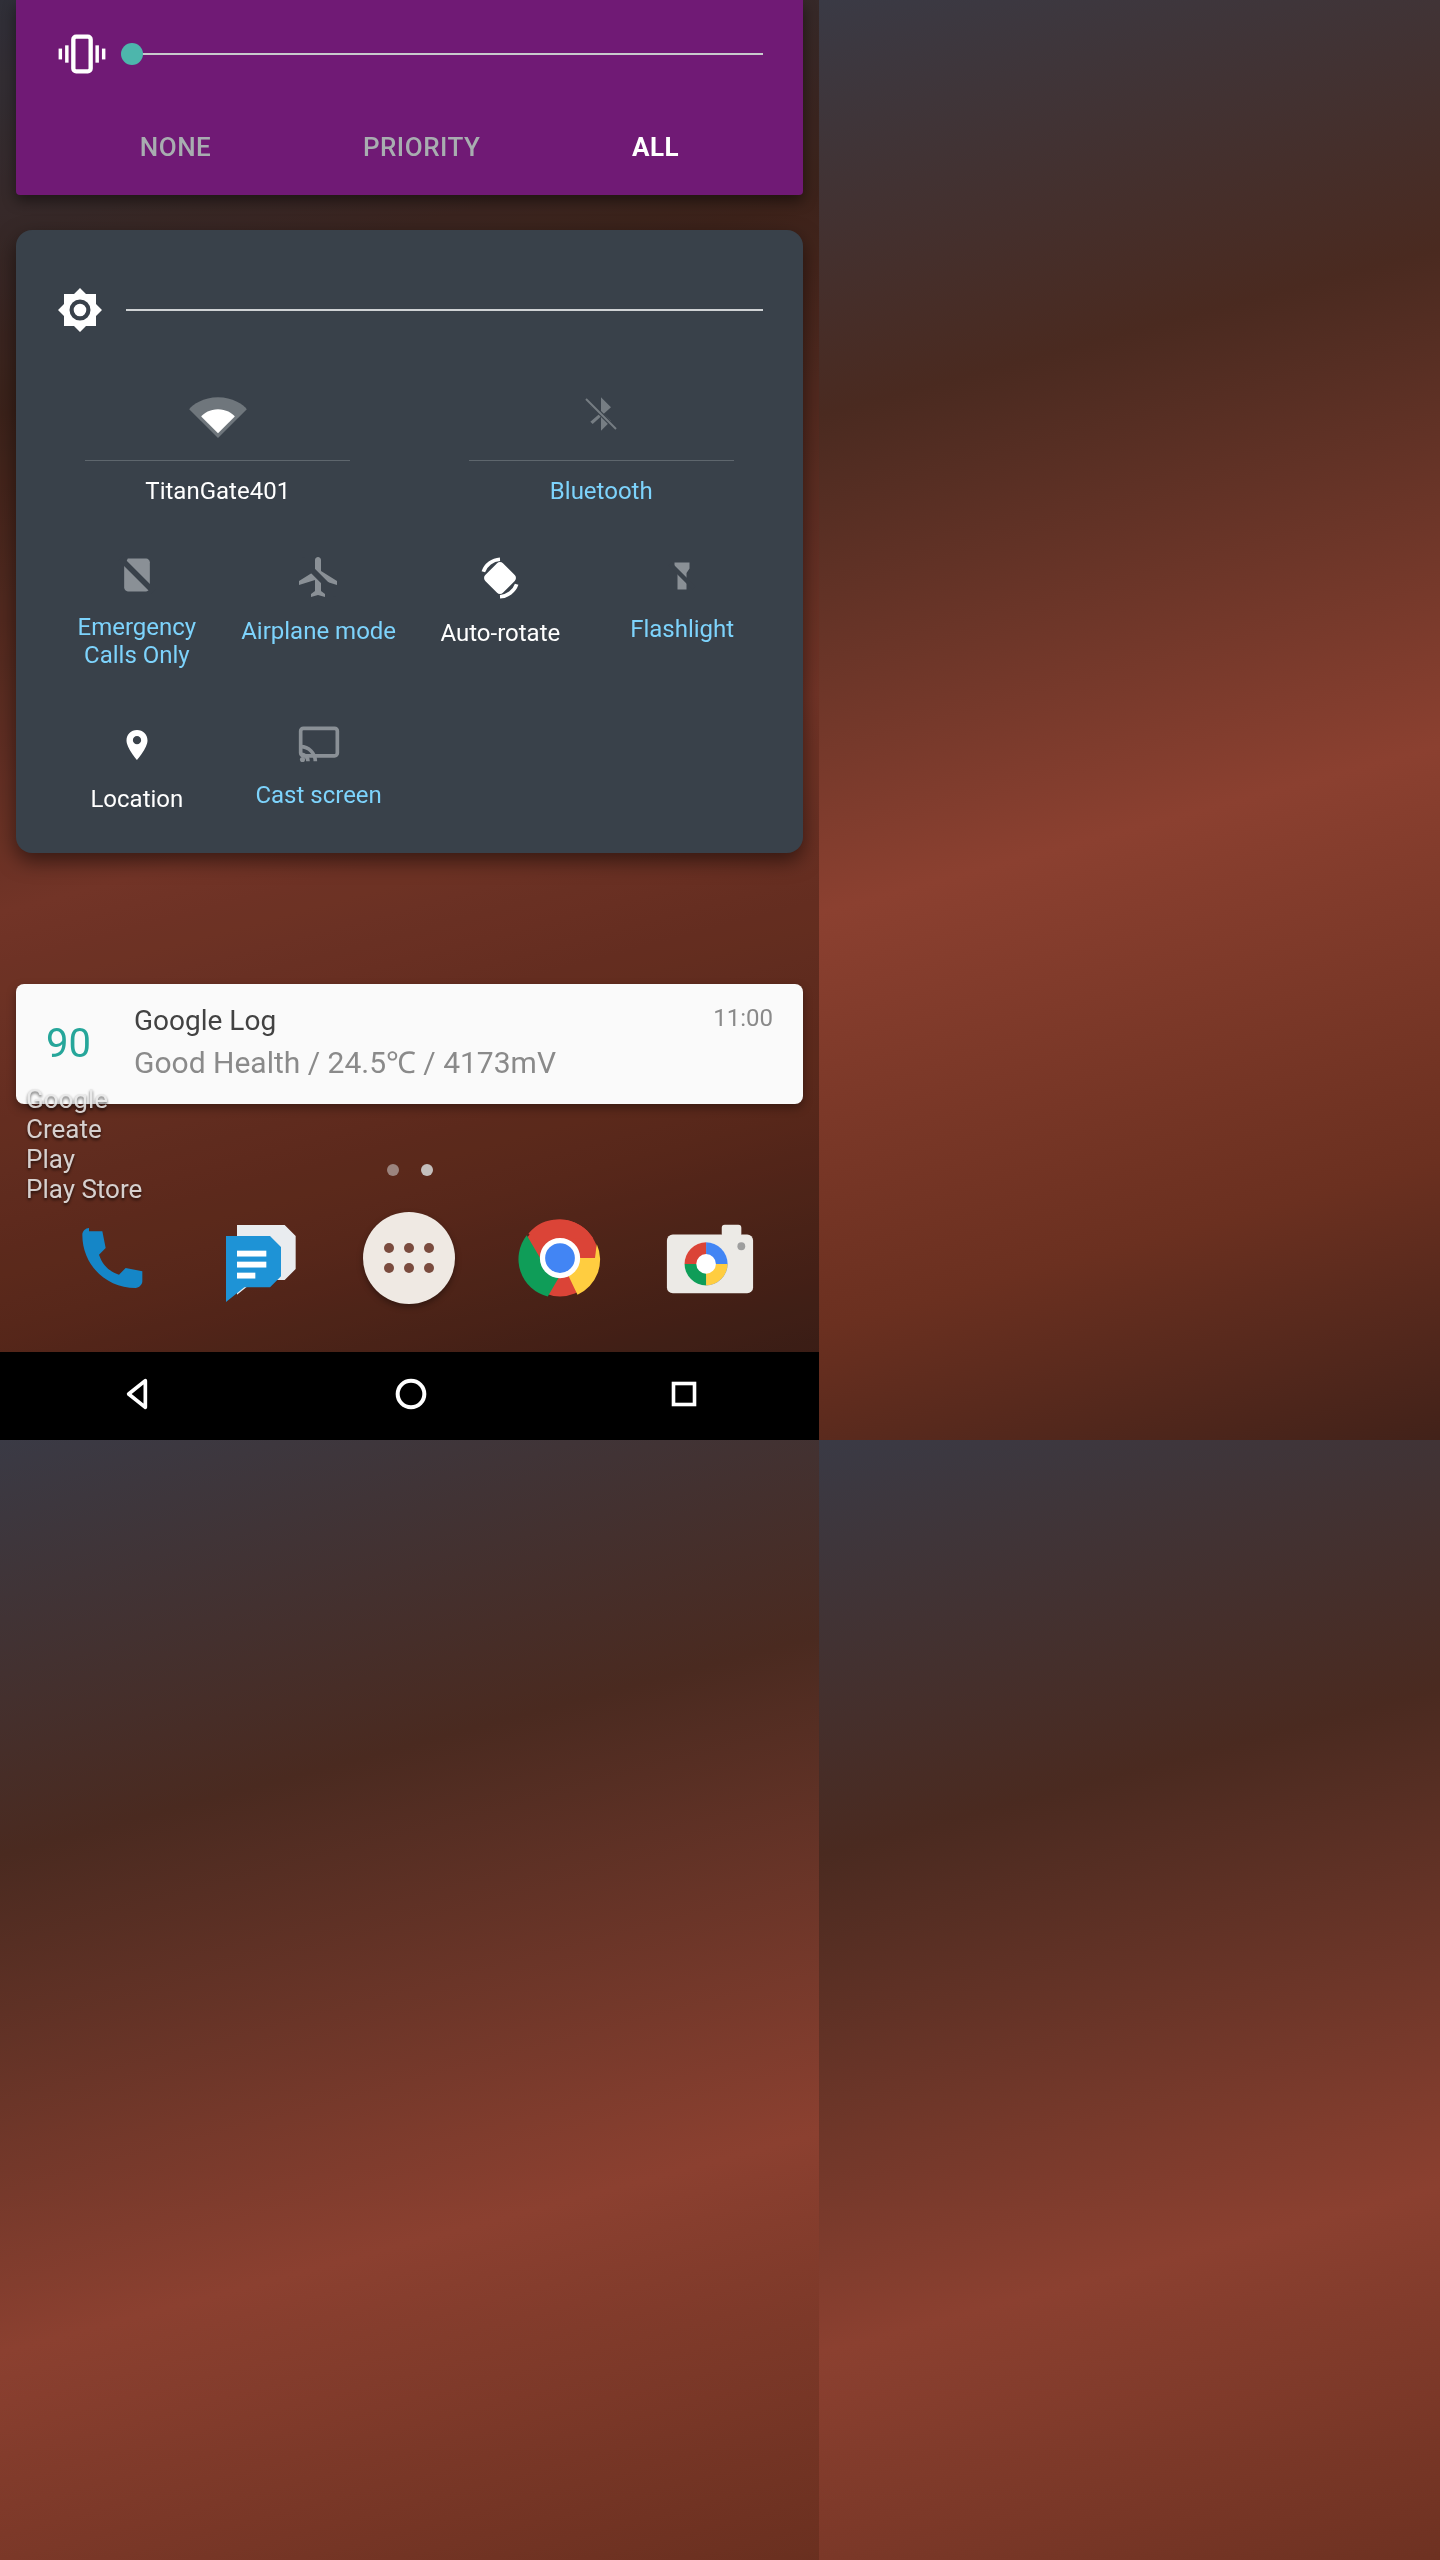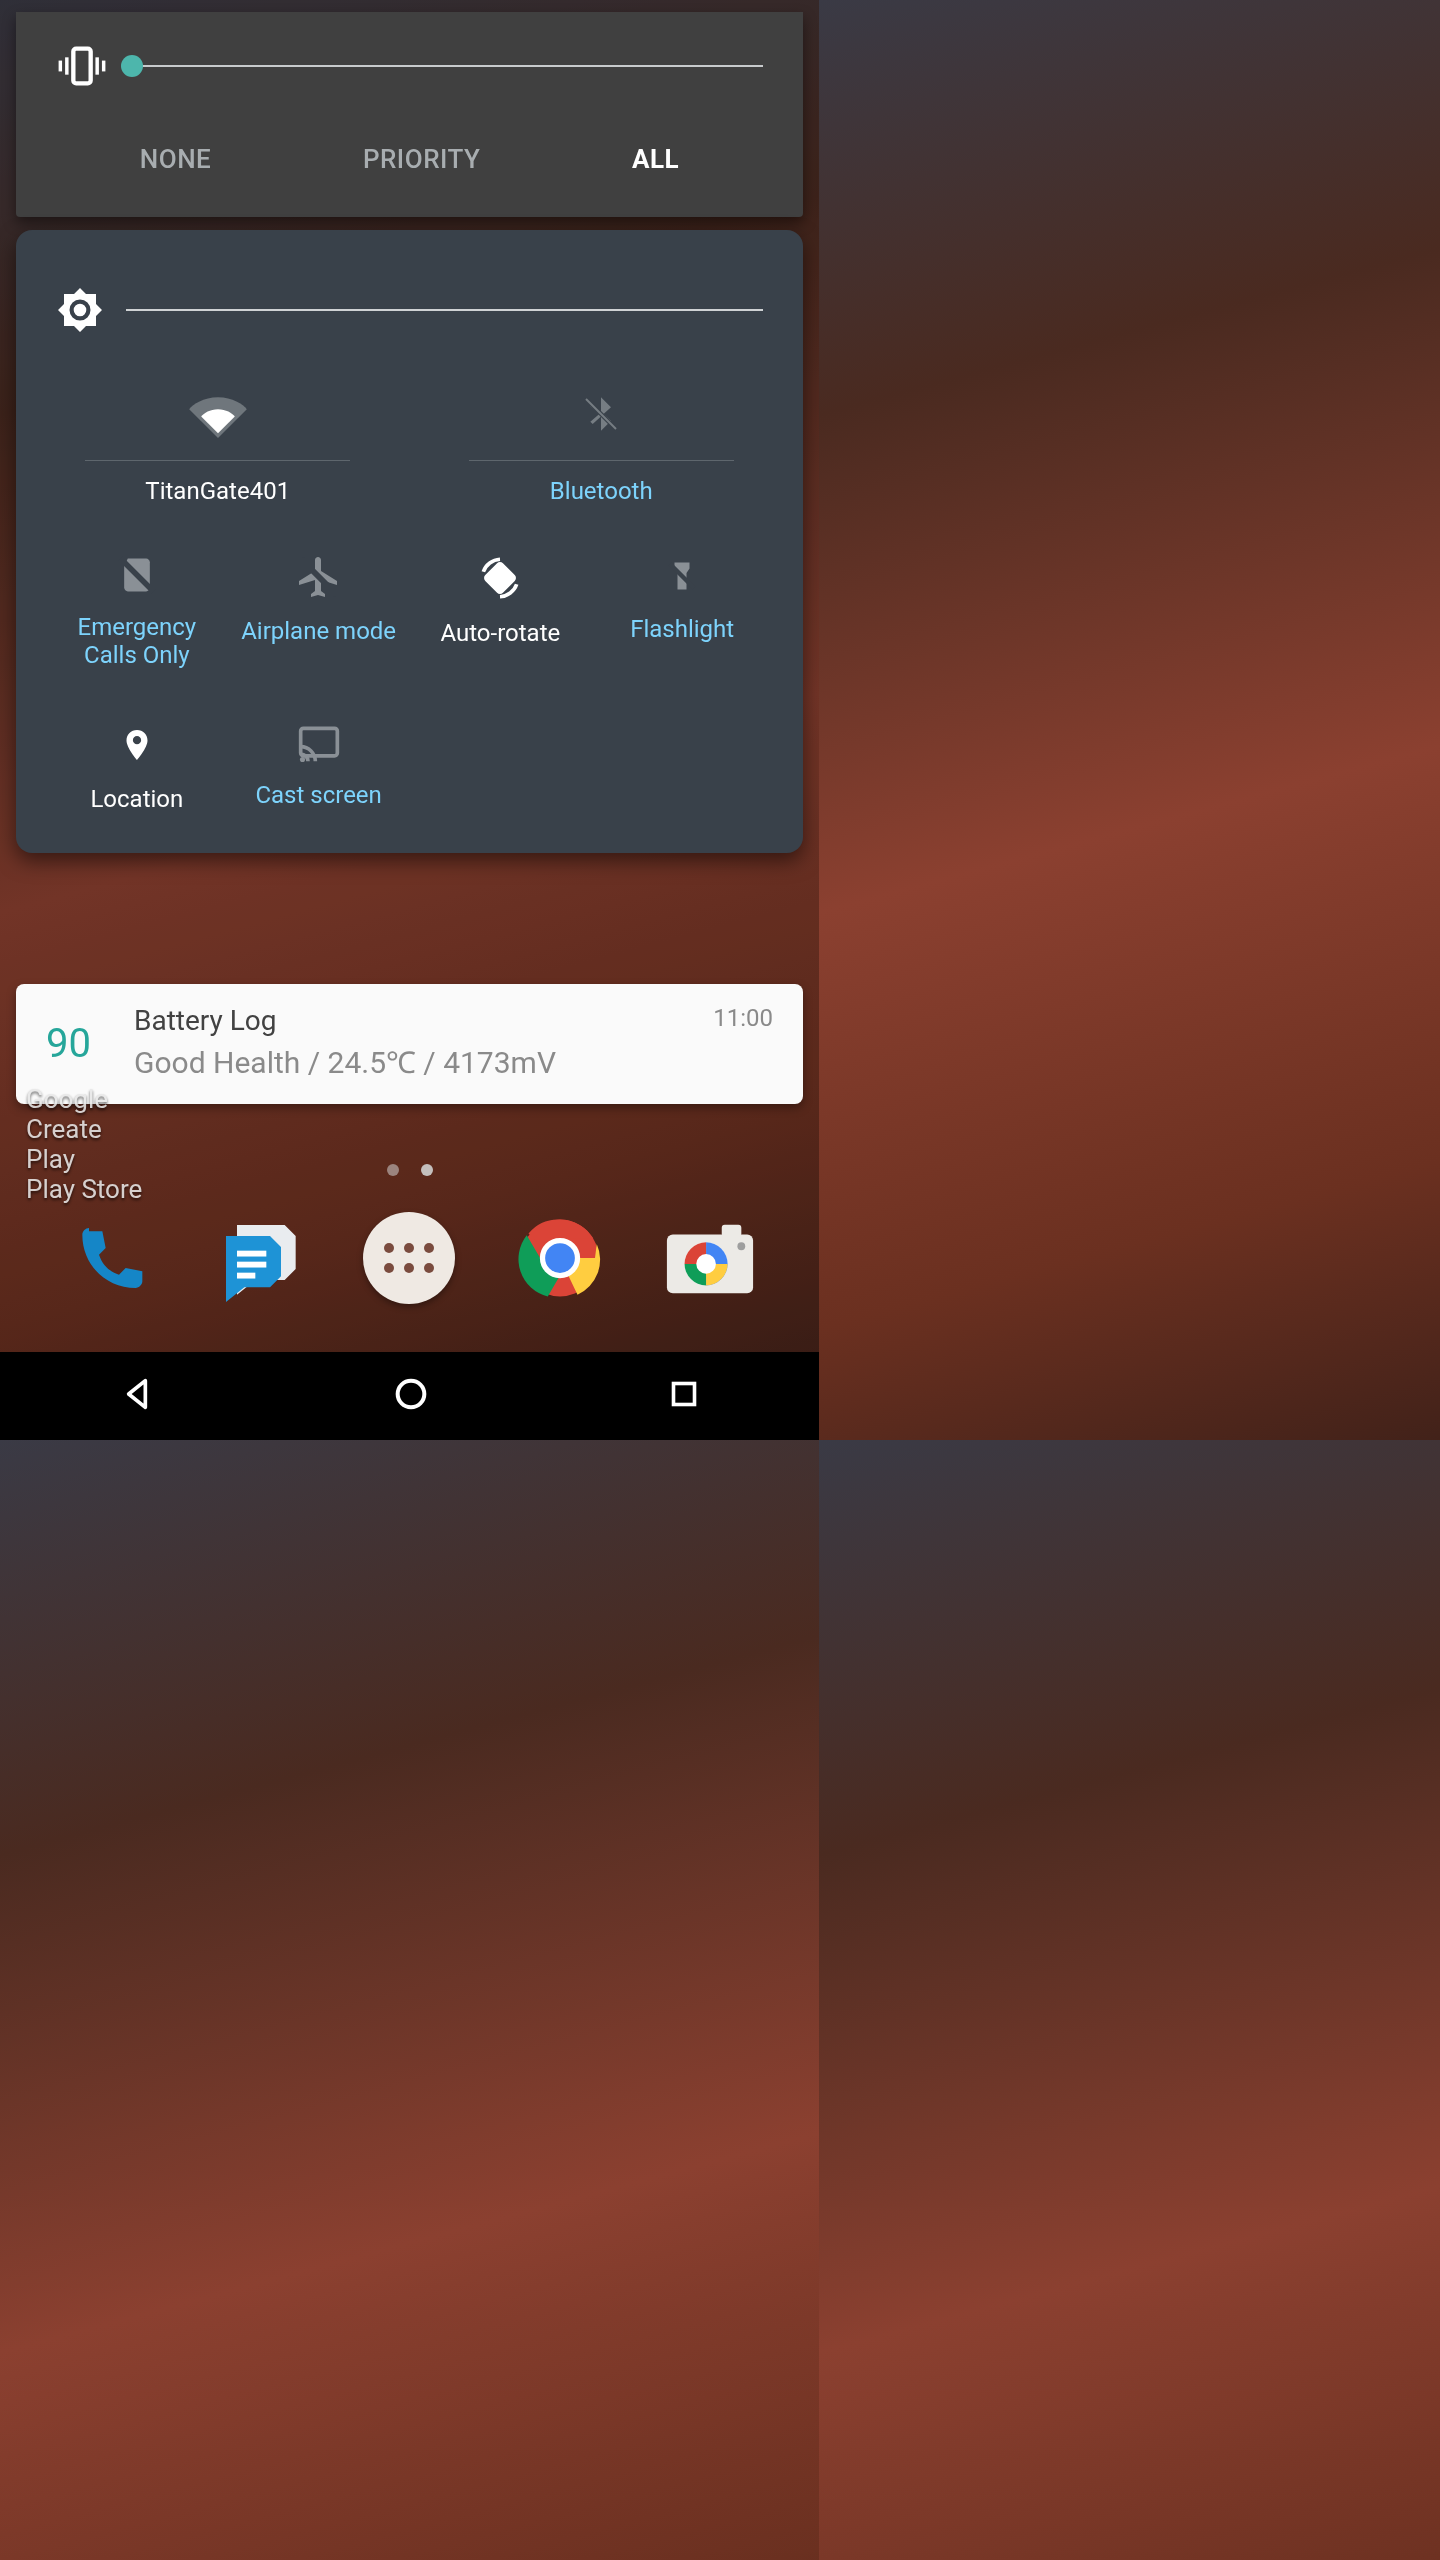--- a/index.html
+++ b/index.html
@@ -6,25 +6,24 @@
   html, body { width: 819px; height: 1440px; font-family: Roboto, "Helvetica Neue", Arial, sans-serif; overflow: hidden; }
   body {
     background: linear-gradient(165deg, #3a3a45 0%, #4a2a20 25%, #8b4030 55%, #6b3020 80%, #3a1f18 100%);
     position: relative;
   }
 
   
   .vol-panel {
     position: absolute;
     left: 16px; right: 16px; top: 0;
-    background: #404040;
+    background: #701a75;
     border-radius: 0 0 4px 4px;
     box-shadow: 0 6px 14px rgba(0,0,0,.45);
-    padding: 24px 0 11px 0;
-    margin-top: 12px;
+    padding: 24px 0 1px 0;
   }
   .vol-row {
     display: flex; align-items: center;
     padding: 4px 40px 24px 40px;
   }
   .vol-row .icon-wrap { width: 76px; display:flex; justify-content:flex-start; }
   .vol-slider {
     position: relative; flex: 1; height: 2px; background: #c8cbcd;
   }
   .vol-thumb {
@@ -238,21 +237,21 @@
         <circle cx="3" cy="21" r="1.4" fill="#8a9096"></circle>
       </svg>
       <div class="tile-label">Cast screen</div>
     </div>
   </div>
 </div>
 
 <div class="notif">
   <div class="notif-badge">90</div>
   <div class="notif-body">
-    <div class="notif-title">Battery Log</div>
+    <div class="notif-title">Google Log</div>
     <div class="notif-text">Good Health / 24.5℃ / 4173mV</div>
   </div>
   <div class="notif-time">11:00</div>
 </div>
 
 <div class="home-labels">
   <div class="home-label">Google</div>
   <div class="home-label">Create</div>
   <div class="home-label">Play</div>
   <div class="home-label">Play Store</div>

